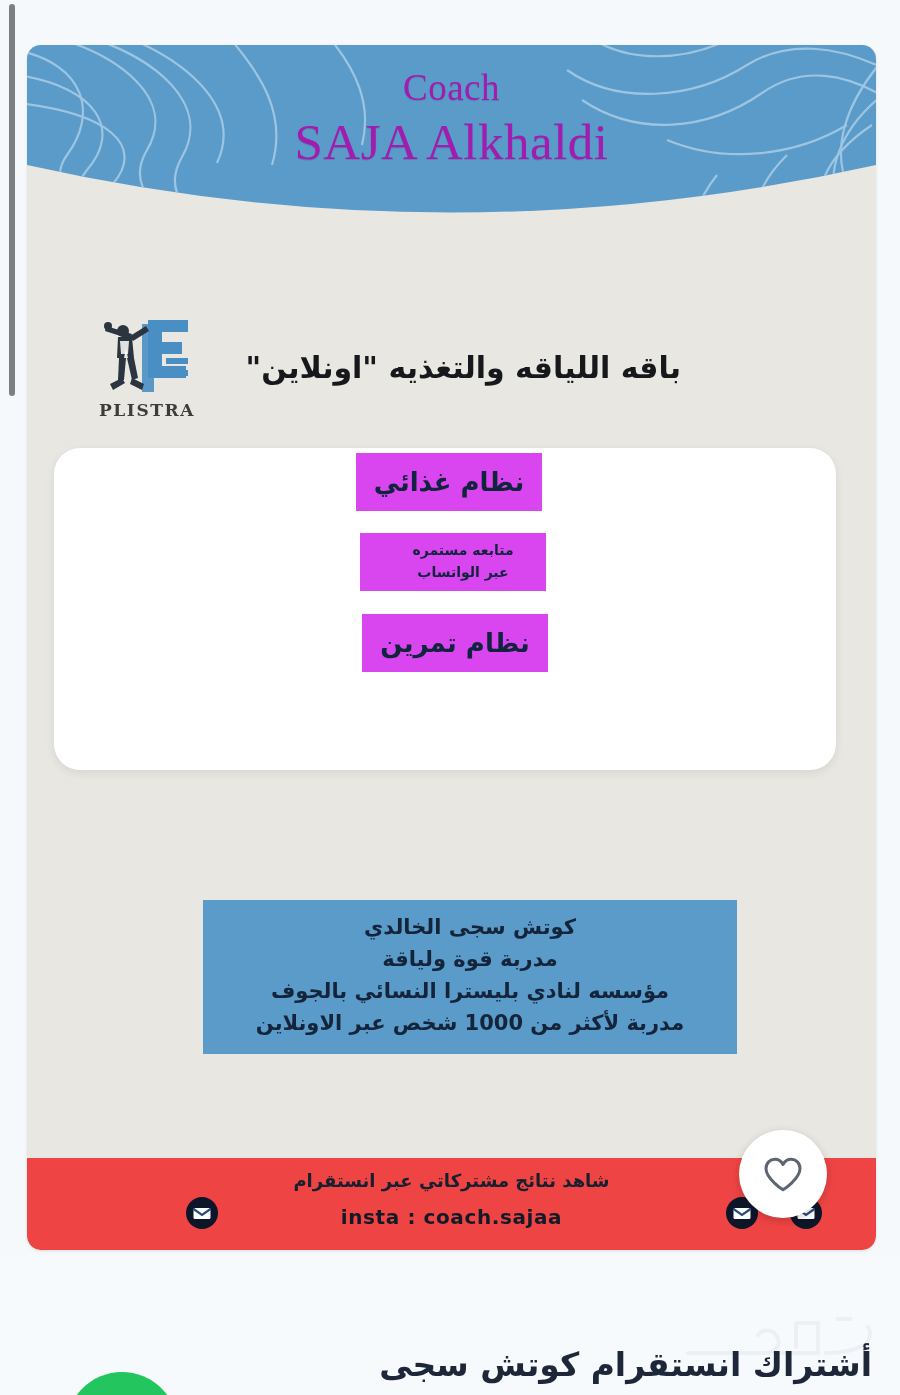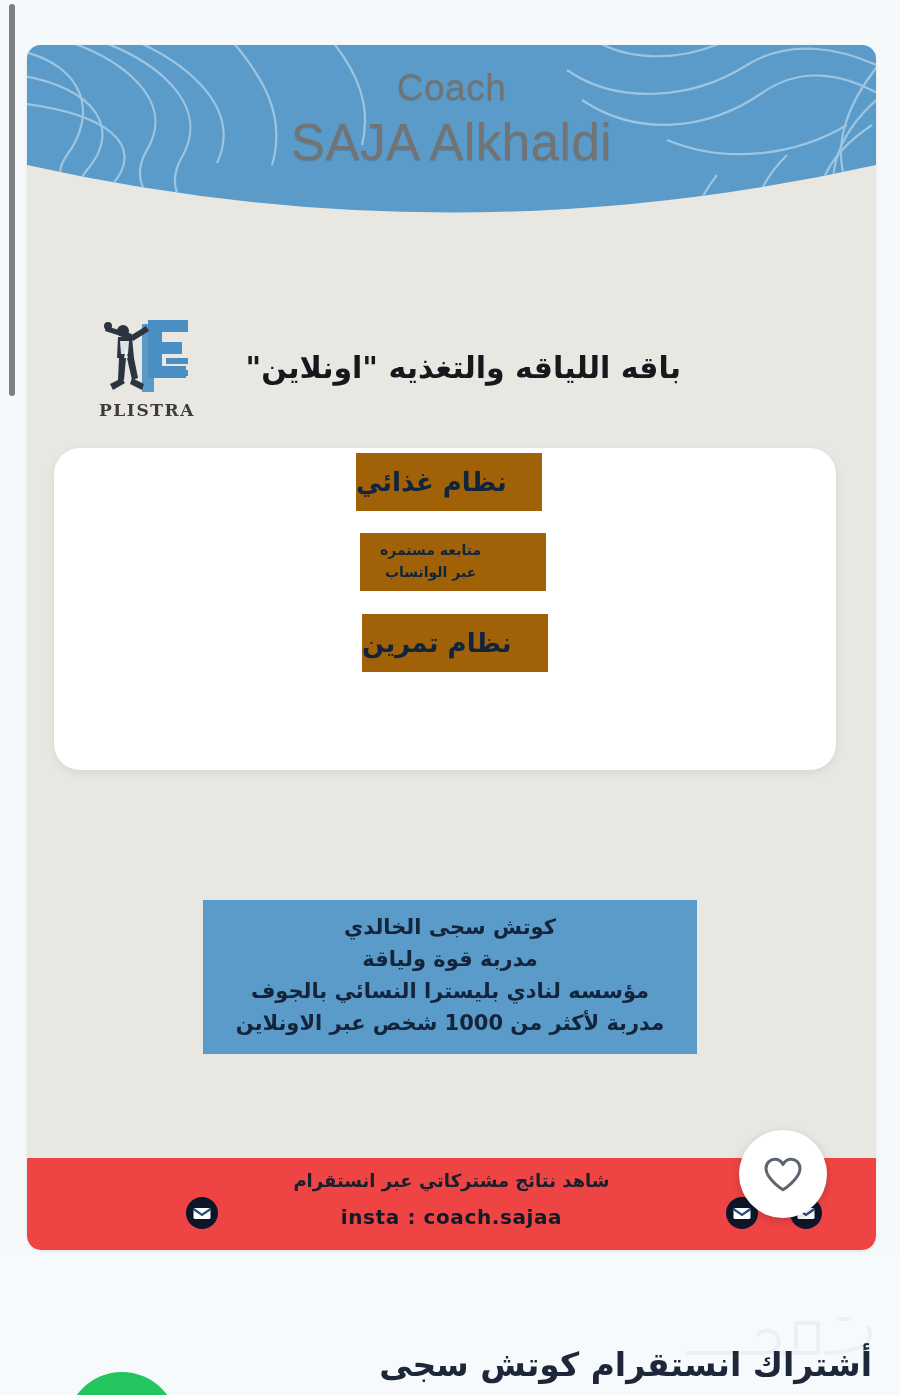--- a/index.html
+++ b/index.html
@@ -56,22 +56,22 @@
     width: 100%;
     height: 100%;
     display: block;
   }
   .header-text {
     position: absolute;
     left: 0;
     top: 22px;
     width: 100%;
     text-align: center;
-    color: #737373;
-    font-family: Liberation Sans, sans-serif;
+    color: #a21caf;
+    font-family: Liberation Serif, serif;
     line-height: 1.12;
     z-index: 3;
     text-shadow: 0 1px 1px rgba(0,0,0,0.14);
   }
   .header-line1 { font-size: 37px; letter-spacing: 0.5px; }
   .header-line2 { font-size: 51px; letter-spacing: 0.5px; margin-top: 6px; }
 
   
   .title-row {
     position: absolute;
@@ -128,27 +128,27 @@
   }
 
   .feature-stack {
     position: absolute;
     left: 302px;
     top: 5px;
     width: 200px;
   }
 
   .feature-box {
-    background: #a16207;
+    background: #d946ef;
     color: #10243d;
     direction: rtl;
     text-align: center;
     display: flex;
     align-items: center;
-    justify-content: flex-end;
+    justify-content: center;
     font-weight: bold;
   }
   .feature-box.big {
     width: 186px;
     height: 58px;
     font-size: 26px;
     margin-left: 0px;
   }
   .feature-box.mid {
     width: 186px;
@@ -163,21 +163,21 @@
     height: 58px;
     font-size: 26px;
     margin: 23px 0 0 6px;
   }
 
   
   .bio-block {
     position: absolute;
     left: 176px;
     top: 855px;
-    width: 494px;
+    width: 534px;
     padding: 12px 14px 14px 14px;
     background: #5b9bc9;
     direction: rtl;
     text-align: center;
     color: #14243a;
     font-size: 21px;
     font-weight: bold;
     line-height: 1.52;
   }
   .bio-block .line { white-space: nowrap; }

